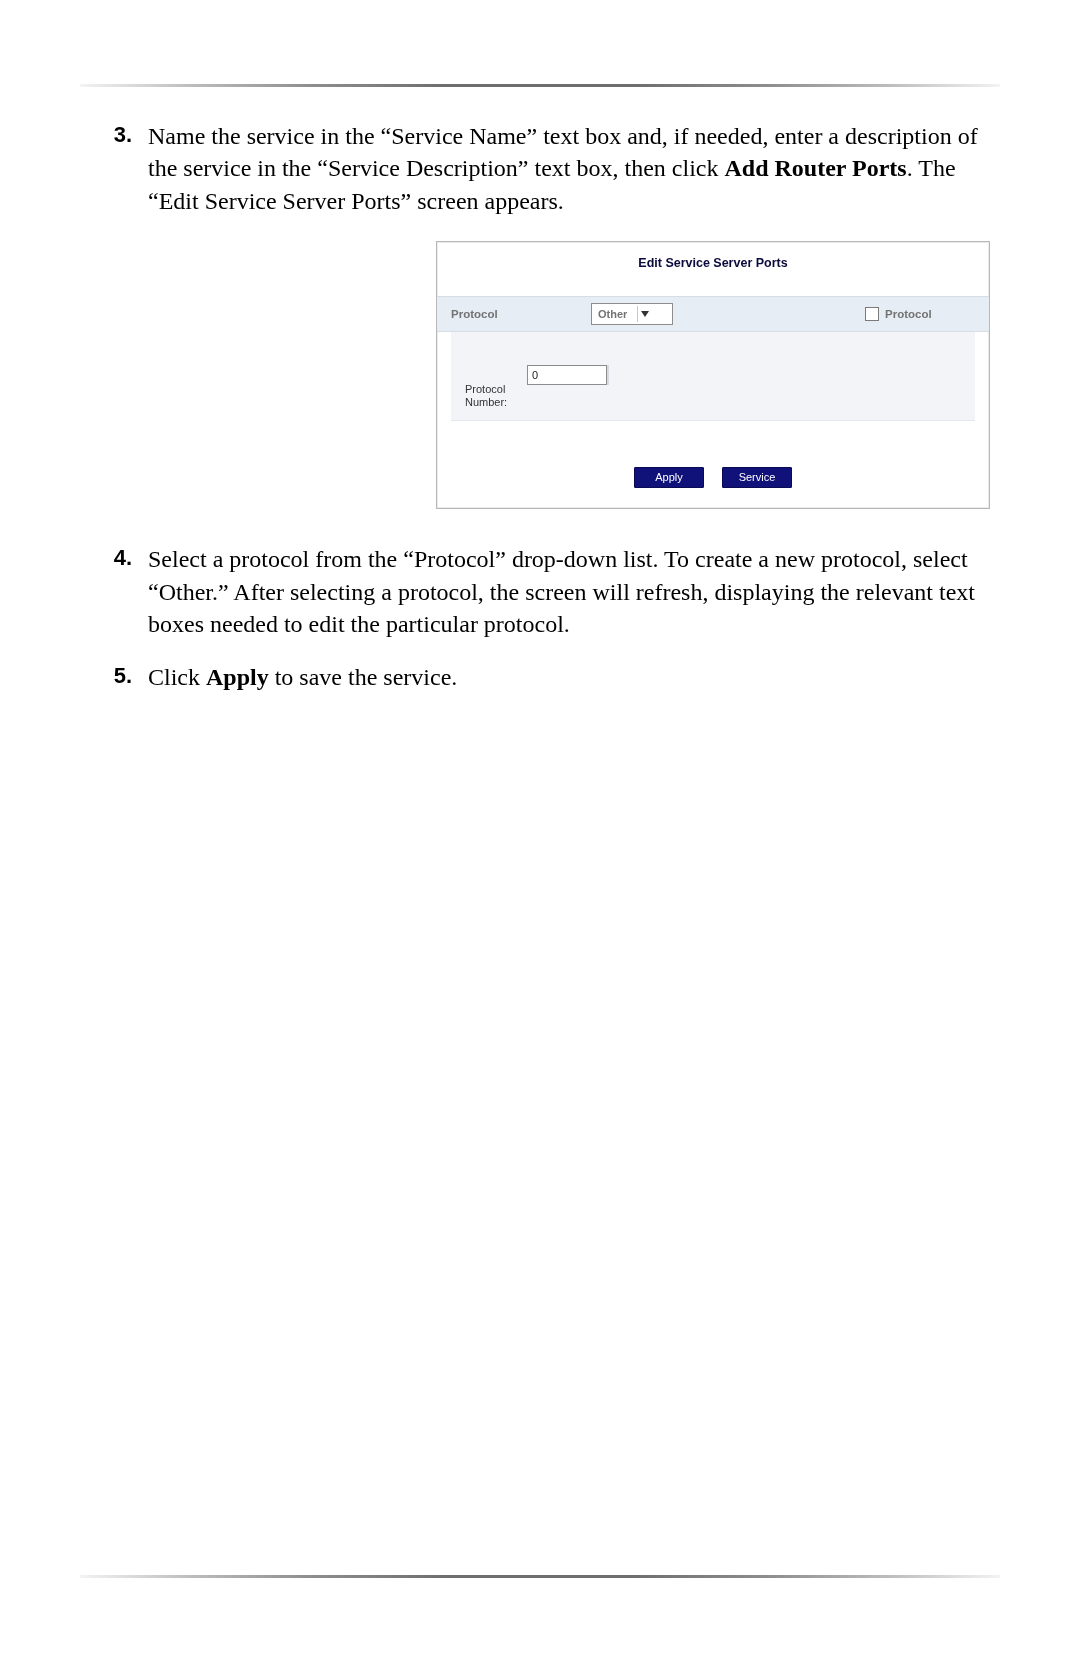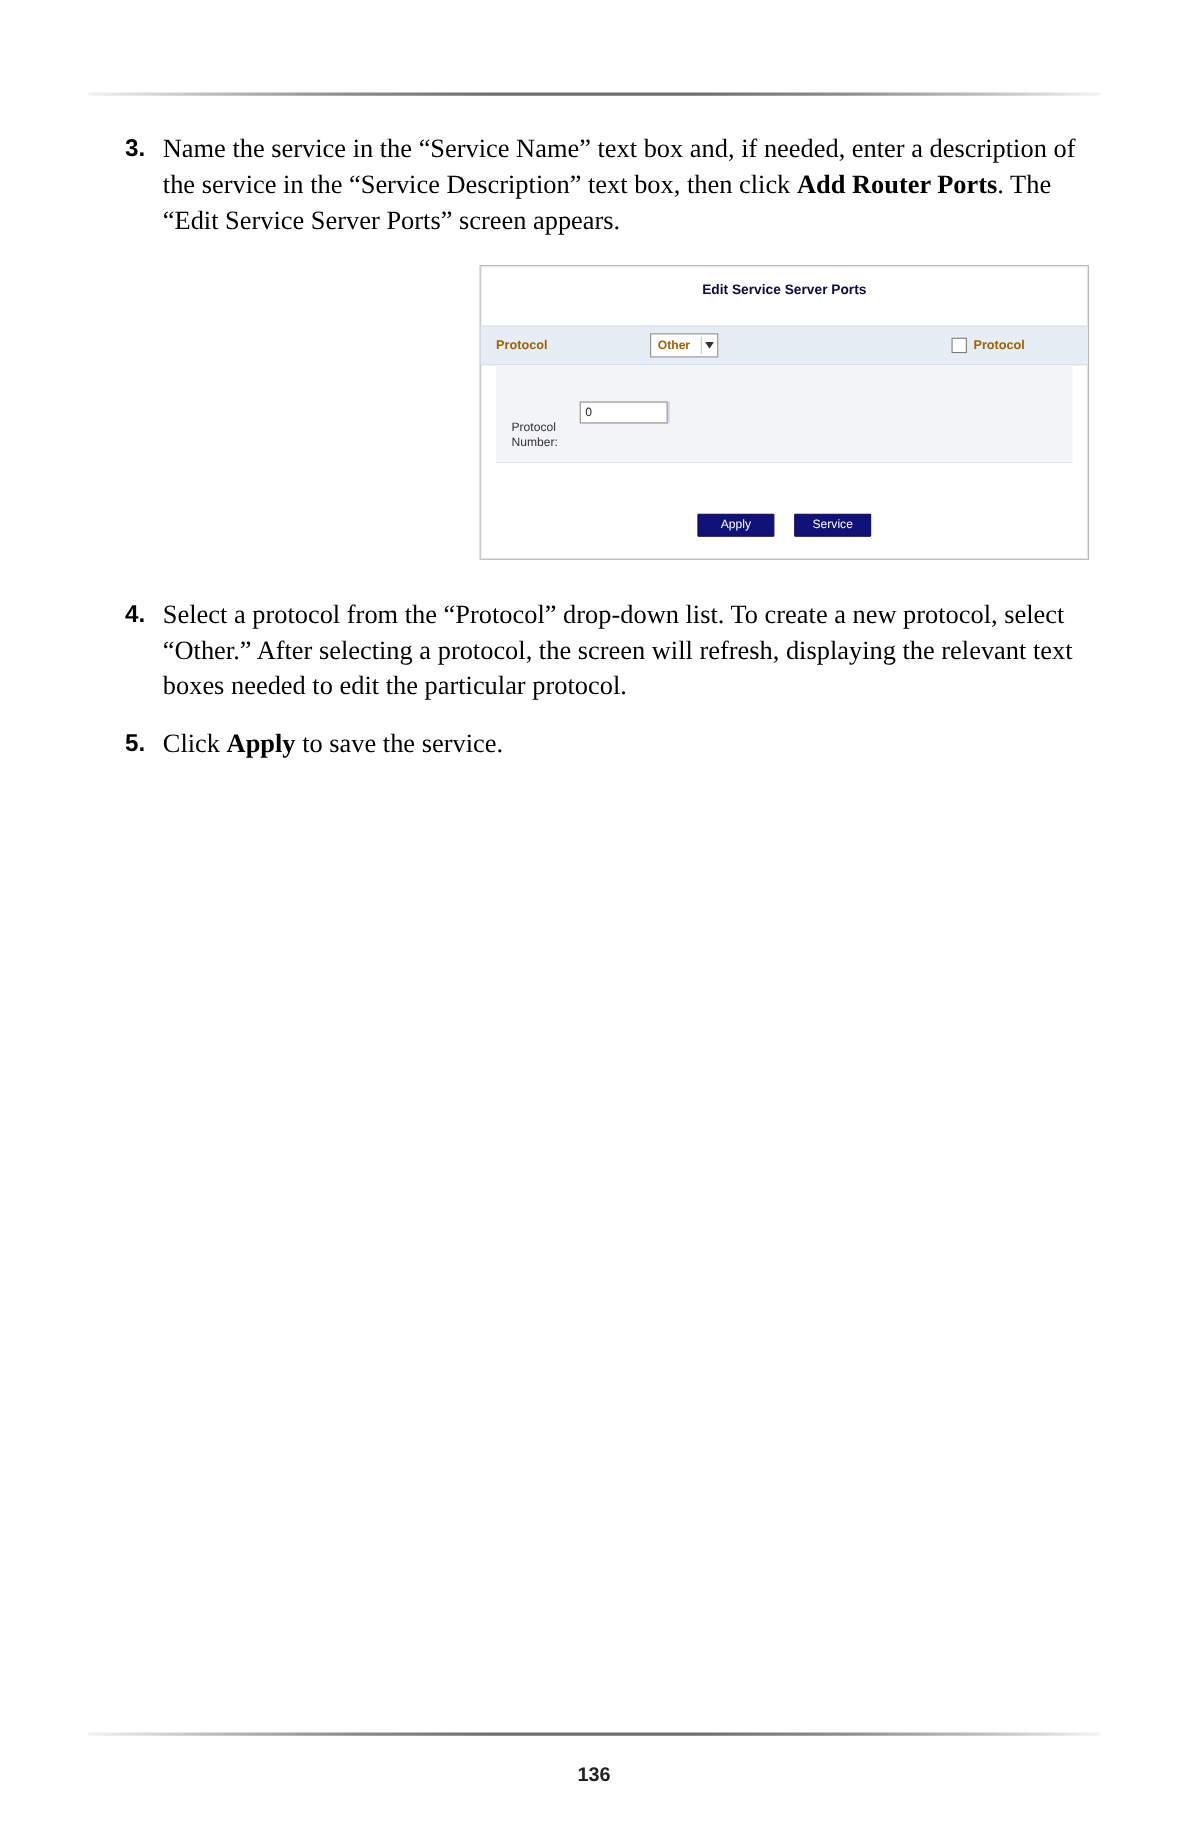--- a/index.html
+++ b/index.html
@@ -93,21 +93,21 @@
   .sc-row {
     display: flex;
     align-items: center;
     padding: 6px 14px;
   }
   .sc-row.header {
     background: #e6edf5;
     border-top: 1px solid #d6dde6;
     border-bottom: 1px solid #d6dde6;
     font-weight: 700;
-    color: #a16207;
+    color: #737373;
   }
   .sc-cell-label {
     width: 140px;
     flex: 0 0 140px;
     font-size: 11.5px;
   }
   .sc-cell-mid {
     flex: 1;
     display: flex;
     align-items: center;
@@ -119,21 +119,21 @@
     font-size: 11.5px;
     gap: 6px;
   }
   .fake-select {
     display: inline-flex;
     align-items: center;
     height: 20px;
     border: 1px solid #8d8d8d;
     background: #fff;
     font-size: 11px;
-    padding: 0 0 0 6px;
+    padding: 0 20px 0 6px;
     gap: 10px;
     line-height: 18px;
   }
   .fake-select .arrow {
     display: inline-flex;
     width: 14px;
     height: 16px;
     border-left: 1px solid #c9c9c9;
     align-items: center;
     justify-content: center;
@@ -277,14 +277,13 @@
     <div class="step">
       <div class="step-num">5.</div>
       <div class="step-body">
         <span>Click </span><span class="bold">Apply</span><span> to save the service.</span>
       </div>
     </div>
 
   </div>
 
   <div class="footer-rule"></div>
-  <div class="page-number">136</div>
 </div>
 
 </body></html>

